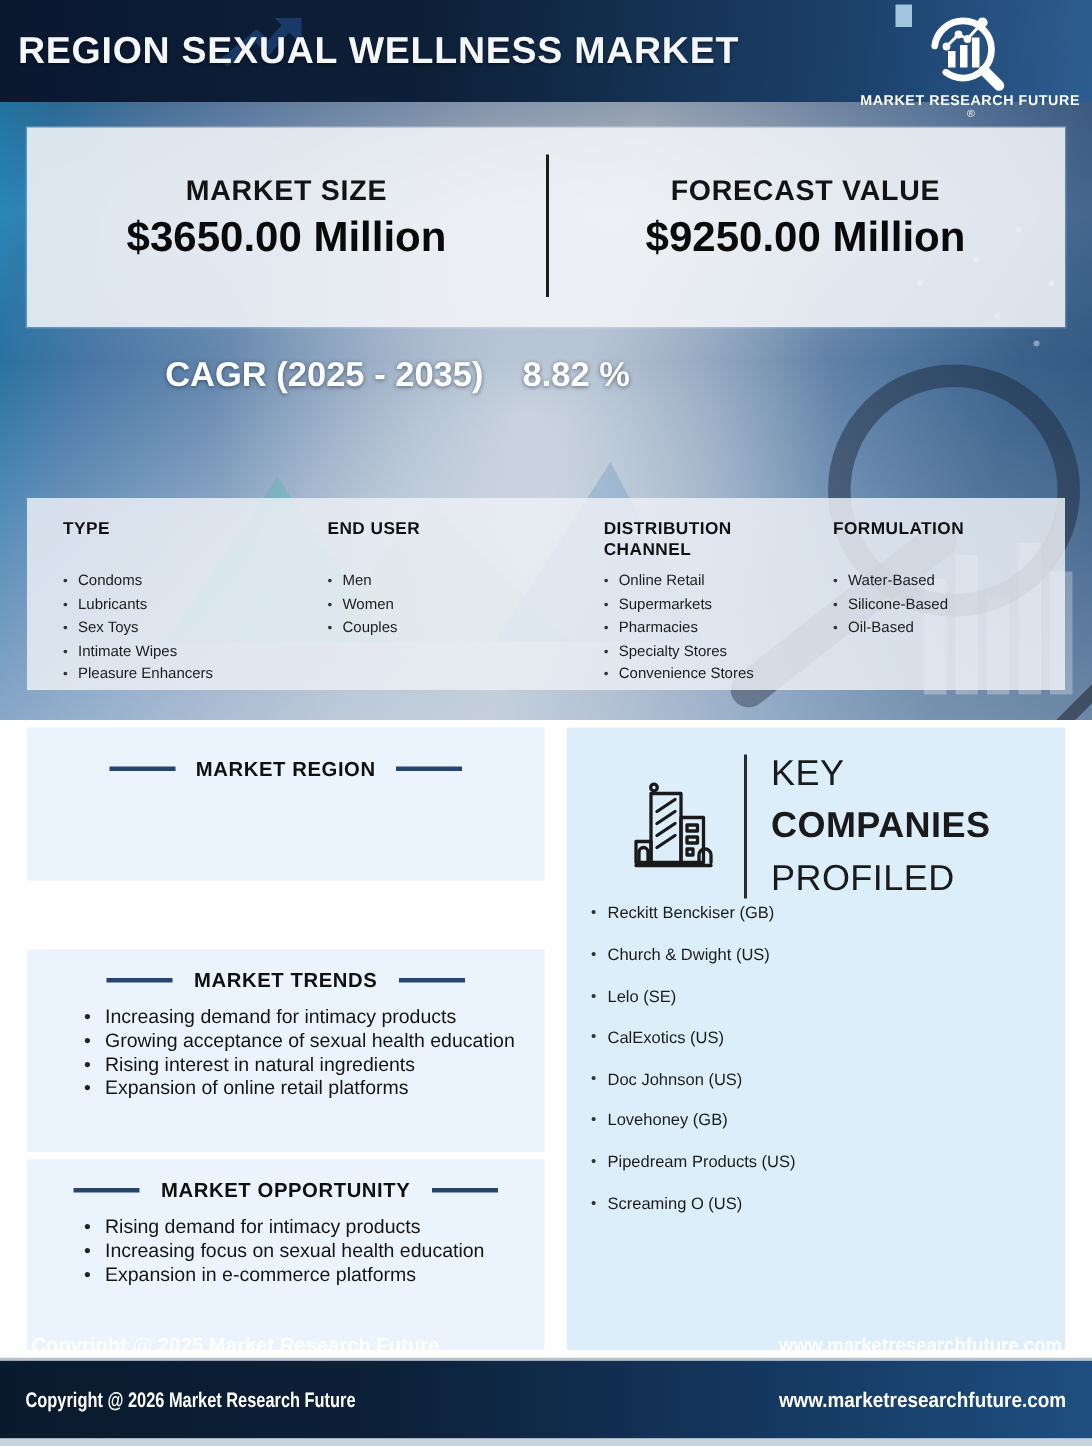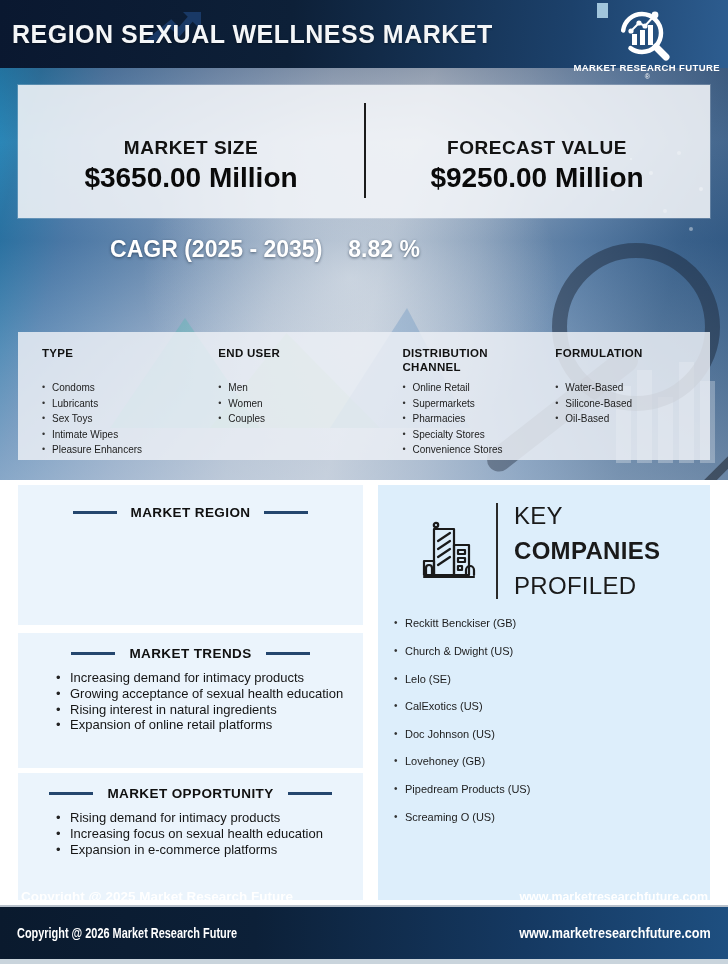--- a/index.html
+++ b/index.html
@@ -51,21 +51,21 @@
   .deco-dots { left:630px; top:90px; width:2px; height:2px; border-radius:50%; background:rgba(255,255,255,.6);
     box-shadow:20px 14px 0 1px rgba(255,255,255,.5), 48px -6px 0 1px rgba(255,255,255,.45),
       70px 30px 0 1px rgba(255,255,255,.5), 34px 52px 0 1px rgba(255,255,255,.4),
       -18px 30px 0 1px rgba(255,255,255,.45), 60px 70px 0 1px rgba(255,255,255,.4); }
 
   .stats-panel {
     position:absolute; z-index:1; left:18px; right:18px; top:17px; height:133px;
     background:rgba(242,245,248,.88); display:flex; box-shadow:0 0 0 1px rgba(255,255,255,.2);
   }
   .stat { flex:1; text-align:center; padding-top:32px; }
-  .stat-label { font-size:19px; font-weight:bold; color:#131313; letter-spacing:.5px;margin-top:20px; }
+  .stat-label { font-size:19px; font-weight:bold; color:#131313; letter-spacing:.5px; }
   .stat-value { font-size:28px; font-weight:bold; color:#0a0a0a; margin-top:3px; }
   .stats-divider { position:absolute; left:50%; top:18px; bottom:20px; width:1.5px; background:#1b1b1b; }
 
   .cagr-row { position:absolute; z-index:1; left:0; width:530px; top:168px; text-align:center;
     color:#fff; font-size:23px; font-weight:bold; text-shadow:0 1px 3px rgba(10,25,45,.55); white-space:nowrap; }
   .cagr-value { margin-left:26px; }
 
   .seg-title { position:absolute; z-index:1; left:0; right:0; top:233px; text-align:center;
     color:#fff; font-size:17px; font-weight:bold; letter-spacing:.3px; text-shadow:0 1px 3px rgba(10,25,45,.5); }
 
@@ -77,21 +77,21 @@
   }
   .seg-heading { font-size:11.5px; font-weight:bold; color:#111; letter-spacing:.3px; line-height:1.25;
     height:34px; max-width:120px; }
   .seg-list { list-style:none; }
   .seg-list li { font-size:10px; color:#1c1c1c; line-height:15.5px; padding-left:10px; position:relative; }
   .seg-list li::before { content:"•"; position:absolute; left:0; top:0; font-size:9px; color:#333; }
 
   
   .lower { position:relative; height:425px; background:#fff; }
   .panel-left { position:absolute; left:18px; width:345px; background:#ebf4fc; }
-  .panel-region { top:5px; height:140px; }
+  .panel-region { top:5px; height:102px; }
   .panel-trends { top:153px; height:135px; }
   .panel-opp { top:293px; height:127px; }
   .panel-companies { position:absolute; left:378px; width:332px; top:5px; height:415px; background:#ddeefb; }
 
   .panel-header { display:flex; align-items:center; justify-content:center; gap:14px; padding-top:20px; }
   .panel-trends .panel-header, .panel-opp .panel-header { padding-top:13px; }
   .dash { width:44px; height:3px; background:#24466e; }
   .panel-header-text { font-size:13.5px; font-weight:bold; color:#101010; letter-spacing:.4px; white-space:nowrap; }
 
   .bullet-list { list-style:none; margin-top:9px; padding-left:38px; }
@@ -101,21 +101,21 @@
   .overlay-copy { position:absolute; left:3px; bottom:-4px; color:#fff; font-size:13.5px; font-weight:bold;
     white-space:nowrap; }
   .overlay-site { position:absolute; right:2px; bottom:-4px; color:#fff; font-size:13.5px; font-weight:bold;
     white-space:nowrap; transform:scaleX(.92); transform-origin:right; }
 
   
   .companies-head { display:flex; align-items:center; padding:14px 0 0 42px; }
   .companies-divider { width:2px; height:96px; background:#2a2a2a; margin:0 16px 0 18px; }
   .companies-title { font-size:24px; color:#1a1a1a; line-height:1.45; letter-spacing:.3px; }
   .companies-title .bold { font-weight:bold; }
-  .companies-list { list-style:none; margin-top:14px; padding-left:16px; }
+  .companies-list { list-style:none; padding-left:16px; }
   .companies-list li { font-size:11px; color:#1c1c1c; margin-bottom:15.6px; padding-left:11px; position:relative; }
   .companies-list li::before { content:"•"; position:absolute; left:0; top:0; font-size:10px; color:#333; }
 
   
   .footer {
     height:54px; border-top:2px solid #b9c2cc;
     background:linear-gradient(90deg,#0a1a2e 0%,#0c2038 35%,#153962 72%,#1e4f80 100%);
     display:flex; align-items:center; justify-content:space-between; padding:0 17px;
   }
   .footer-copy { color:#fff; font-size:14px; font-weight:bold; transform:scaleX(.78); transform-origin:left; white-space:nowrap; }

